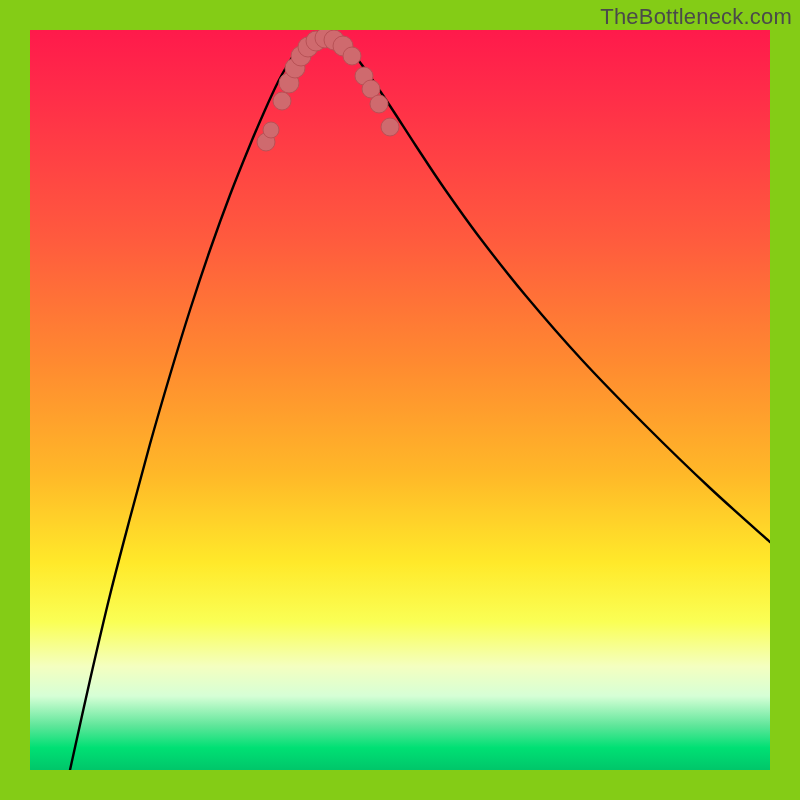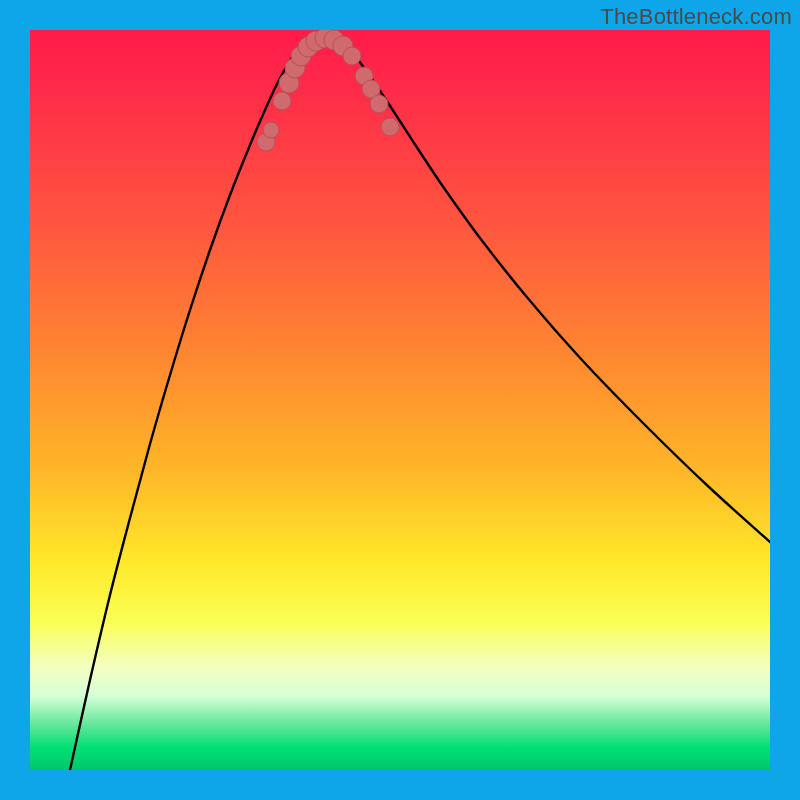--- a/index.html
+++ b/index.html
@@ -9,21 +9,21 @@
     height: 800px;
     background: #000;
     overflow: hidden;
   }
   .frame {
     position: absolute;
     left: 0;
     top: 0;
     width: 800px;
     height: 800px;
-    background: #0ea5e9;
+    background: #84cc16;
   }
   .plot {
     position: absolute;
     left: 30px;
     top: 30px;
     width: 740px;
     height: 740px;
     background: linear-gradient(to bottom,
       #ff1a4b 0%,
       #ff2b49 8%,

